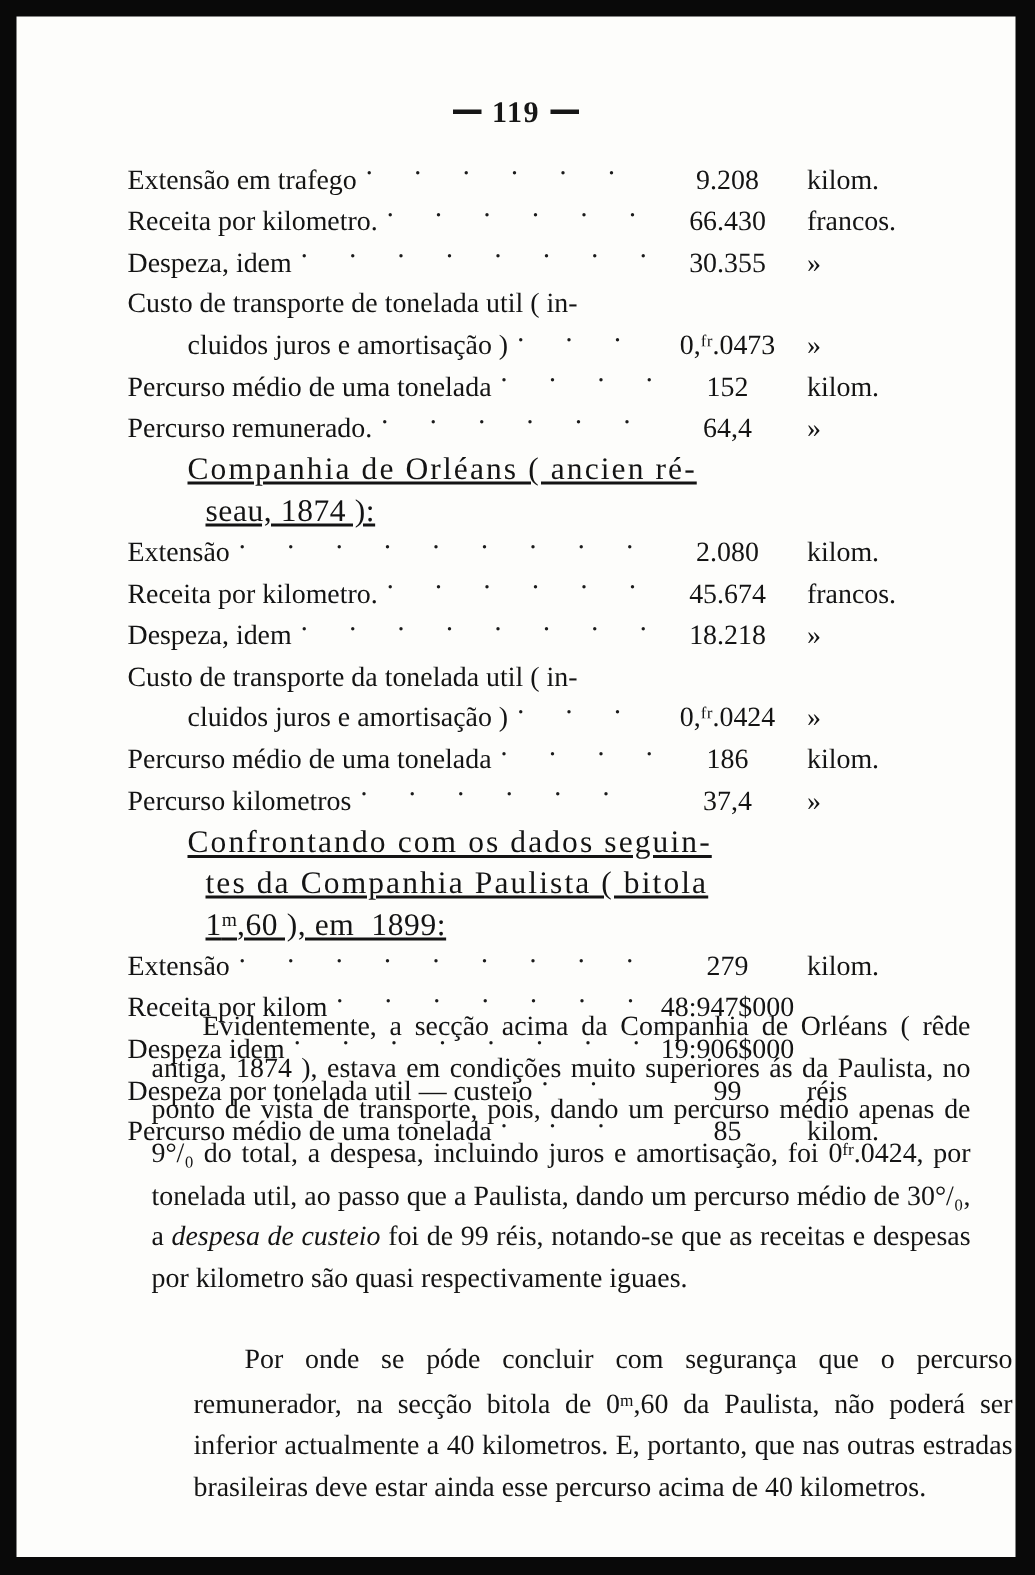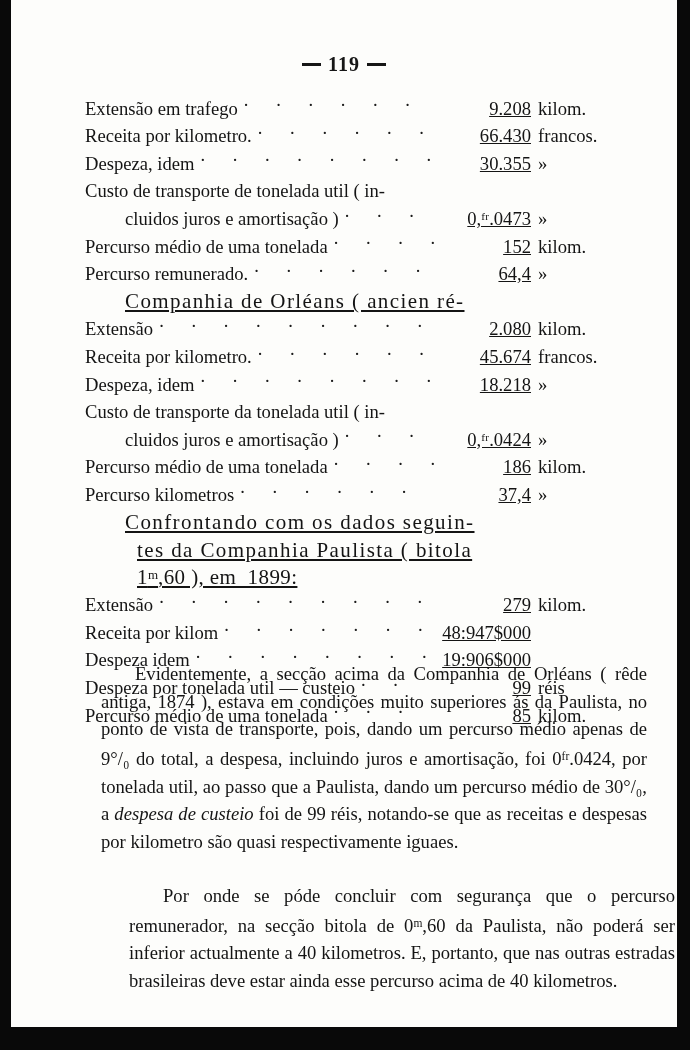--- a/index.html
+++ b/index.html
@@ -16,21 +16,21 @@
   #scan-frame {
     position: absolute;
     left: 0; top: 0;
     width: 690px;
     height: 1050px;
     background: #090909;
   }
   #page-sheet {
     position: absolute;
     left: 11px;
-    top: 0;
+    top: 11px;
     width: 666px;
     height: 1027px;
     background: #fdfdfb;
   }
   #page-inner {
     position: relative;
     width: 100%;
     height: 100%;
     color: #141414;
   }
@@ -84,23 +84,22 @@
     position: absolute;
     bottom: 0.18em;
     left: 0;
     white-space: nowrap;
     letter-spacing: 11.5px;
     font-size: 18.6px;
     color: #1b1b1b;
   }
   .row .num {
     flex: 0 0 92px;
-    text-align: right;
+    text-align: center;
     padding-right: 7px;
-    text-decoration: underline;
   }
   .row .unit {
     flex: 0 0 92px;
     text-align: left;
   }
 
   
   .row.cont .label {
     padding-left: 40px;
   }
@@ -206,20 +205,21 @@
         <div class="row">
           <span class="label">Percurso remunerado.</span>
           <span class="leader">
               <span class="dots">. . . . . .</span>
             </span>
           <span class="num">64,4</span>
           <span class="unit">»</span>
         </div>
 
         <div class="subhead sp">Companhia de  Orléans ( ancien ré-</div>
+        <div class="subhead ind2">seau, 1874 ):</div>
 
         <div class="row">
           <span class="label">Extensão</span>
           <span class="leader">
               <span class="dots">. . . . . . . . . .</span>
             </span>
           <span class="num">2.080</span>
           <span class="unit">kilom.</span>
         </div>
 

